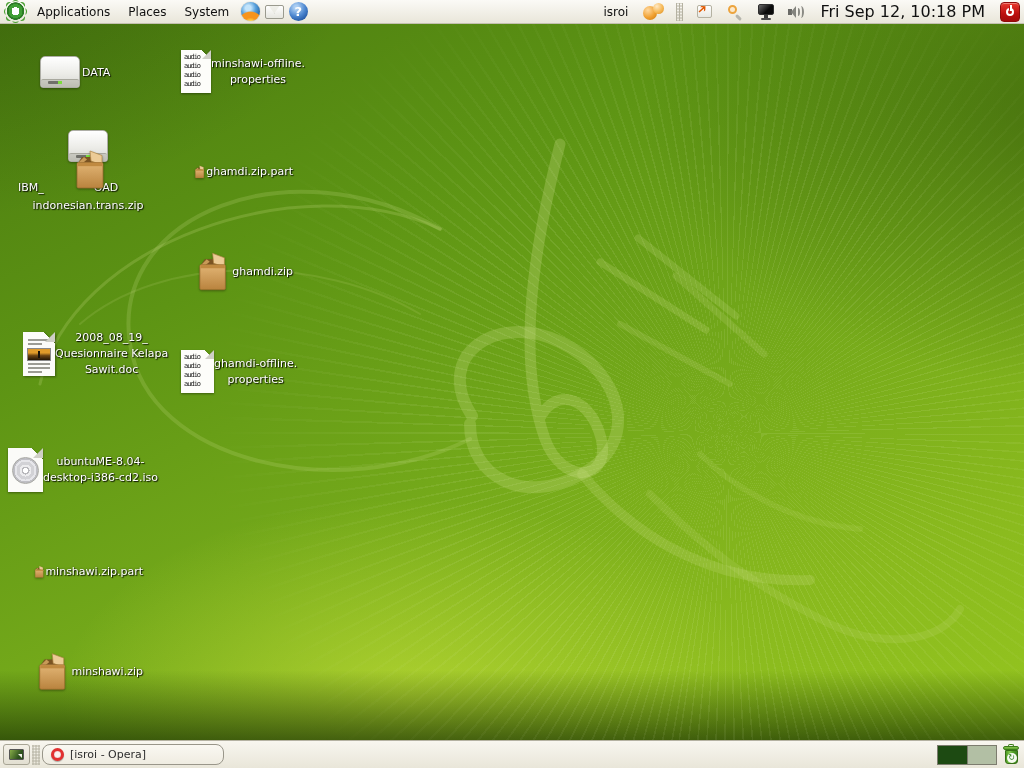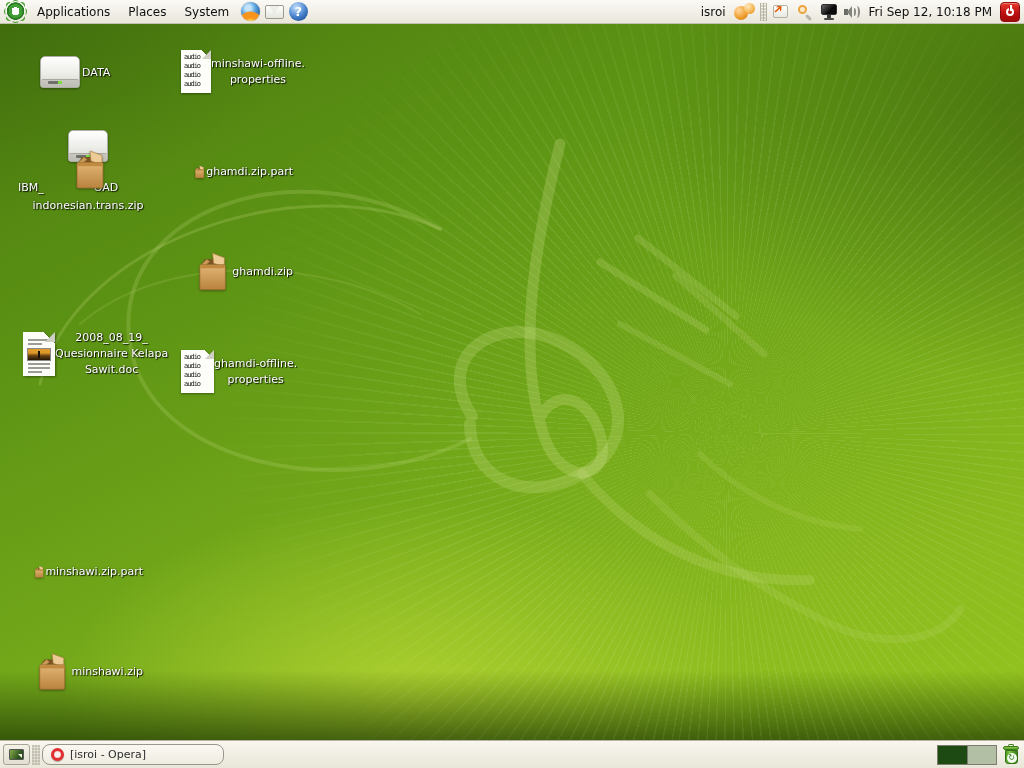--- a/index.html
+++ b/index.html
@@ -9,21 +9,21 @@
 
   
   .top-panel {
     position:absolute; top:0; left:0; right:0; height:24px;
     background:linear-gradient(#fbfaf6,#ecead f0 60%,#e7e4d8);
     background:linear-gradient(#fbfaf6,#e9e6da);
     border-bottom:1px solid #c3c0b0;
     display:flex; align-items:center; padding:0 3px; z-index:10;
   }
   .tp-left { display:flex; align-items:center; height:100%; }
-  .tp-right { margin-left:auto; display:flex; align-items:center; height:100%; gap:4px; }
+  .tp-right { margin-left:auto; display:flex; align-items:center; height:100%; gap:11px; }
   .menu-item { font-size:12px; color:#101010; padding:0 9px; height:100%; display:flex; align-items:center; cursor:default; }
 
   .distro-logo { width:21px; height:21px; position:relative; margin:0 2px; border-radius:50%;
     background:radial-gradient(circle at 50% 48%, #ffffff 0 4px, #3f9e34 4px 7px, #2c7c26 7px 8.5px, rgba(0,0,0,0) 9px);
     box-shadow: 0 -8px 0 -7px #4ba033, 6px -6px 0 -7px #4ba033, 8px 0 0 -7px #4ba033,
                 6px 6px 0 -7px #4ba033, 0 8px 0 -7px #4ba033, -6px 6px 0 -7px #4ba033,
                 -8px 0 0 -7px #4ba033, -6px -6px 0 -7px #4ba033; }
 
   .launcher { width:24px; height:22px; display:flex; align-items:center; justify-content:center; }
   .ff-icon { width:19px; height:19px; border-radius:50%;
@@ -59,21 +59,21 @@
   .monitor-icon { width:18px; height:16px; position:relative; }
   .monitor-icon .scr { position:absolute; top:0; left:1px; width:16px; height:11px; background:linear-gradient(135deg,#6a6a6a,#0a0a0a 60%); border:1.5px solid #2e2e2e; border-radius:2px; }
   .monitor-icon .neck { position:absolute; bottom:2px; left:7px; width:4px; height:3px; background:#3a3a3a; }
   .monitor-icon .base { position:absolute; bottom:0; left:4px; width:10px; height:2px; background:#4a4a4a; border-radius:1px; }
   .volume-icon { width:18px; height:16px; position:relative; }
   .volume-icon .box { position:absolute; left:0; top:5px; width:4px; height:6px; background:#6a6a66; }
   .volume-icon .cone { position:absolute; left:3px; top:2px; width:0; height:0; border:6px solid rgba(0,0,0,0); border-right:5px solid #84847e; border-left:none; }
   .volume-icon .w1,.volume-icon .w2 { position:absolute; border:solid #8a8a84; border-width:0 2px 0 0; border-radius:50%; }
   .volume-icon .w1 { right:6px; top:4px; width:4px; height:8px; }
   .volume-icon .w2 { right:2px; top:2px; width:6px; height:12px; }
-  .clock { font-size:12px; color:#101010; padding:0 4px 0 2px; white-space:nowrap; }
+  .clock { font-size:16px; color:#101010; padding:0 4px 0 2px; white-space:nowrap; }
   .power-btn { width:20px; height:20px; border-radius:4px; border:1px solid #8e0b0b; position:relative; margin-right:1px;
     background:linear-gradient(#e83a2e,#bc0f0f 60%,#a30b0b); box-shadow:inset 0 1px 0 rgba(255,255,255,.35); }
   .power-btn .ring { position:absolute; left:4.5px; top:5px; width:8px; height:8px; border:2px solid #fff; border-radius:50%; }
   .power-btn .notch { position:absolute; left:8px; top:3px; width:3px; height:4px; background:#bc1010; }
   .power-btn .bar { position:absolute; left:8.5px; top:2.5px; width:2px; height:6px; background:#fff; }
 
   
   .desktop { position:absolute; top:24px; left:0; right:0; bottom:26px; overflow:hidden;
     background:
       linear-gradient(to bottom, rgba(0,0,0,0) 90%, rgba(24,48,2,.7) 100%),
@@ -355,20 +355,30 @@
         <div class="tline">audio</div>
         <div class="tline">audio</div>
       </div>
       <div class="gap4"></div>
       <div class="dlabel">
           <div>ghamdi-offline.</div>
           <div>properties</div>
         </div>
     </div>
 
+    <div class="dicon" style="left:8px; top:424px; width:160px;">
+      <div class="icon-iso">
+          <div class="disc"></div>
+        </div>
+      <div class="gap4"></div>
+      <div class="dlabel">
+          <div>ubuntuME-8.04-</div>
+          <div>desktop-i386-cd2.iso</div>
+        </div>
+    </div>
 
     <div class="dicon" style="left:33px; top:528px; width:110px;">
       <svg class="icon-box" viewBox="0 0 40 40">
         <polygon points="8,13 32,13 29,7 12,7" fill="#7a5322"></polygon>
         <polygon points="20,1 32,5.5 32,15 21,11" fill="#eccb96" stroke="#b08744" stroke-width="0.7"></polygon>
         <polygon points="8,13 14,7 17,9.5 11,14.5" fill="#c89a58"></polygon>
         <rect x="7" y="12.5" width="26" height="25.5" rx="1.5" fill="url(#boxg)" stroke="#9a6d2e" stroke-width="0.8"></rect>
         <rect x="7.5" y="12.8" width="25" height="3.4" fill="#c08a41"></rect>
       </svg>
       <div class="gap4"></div>

